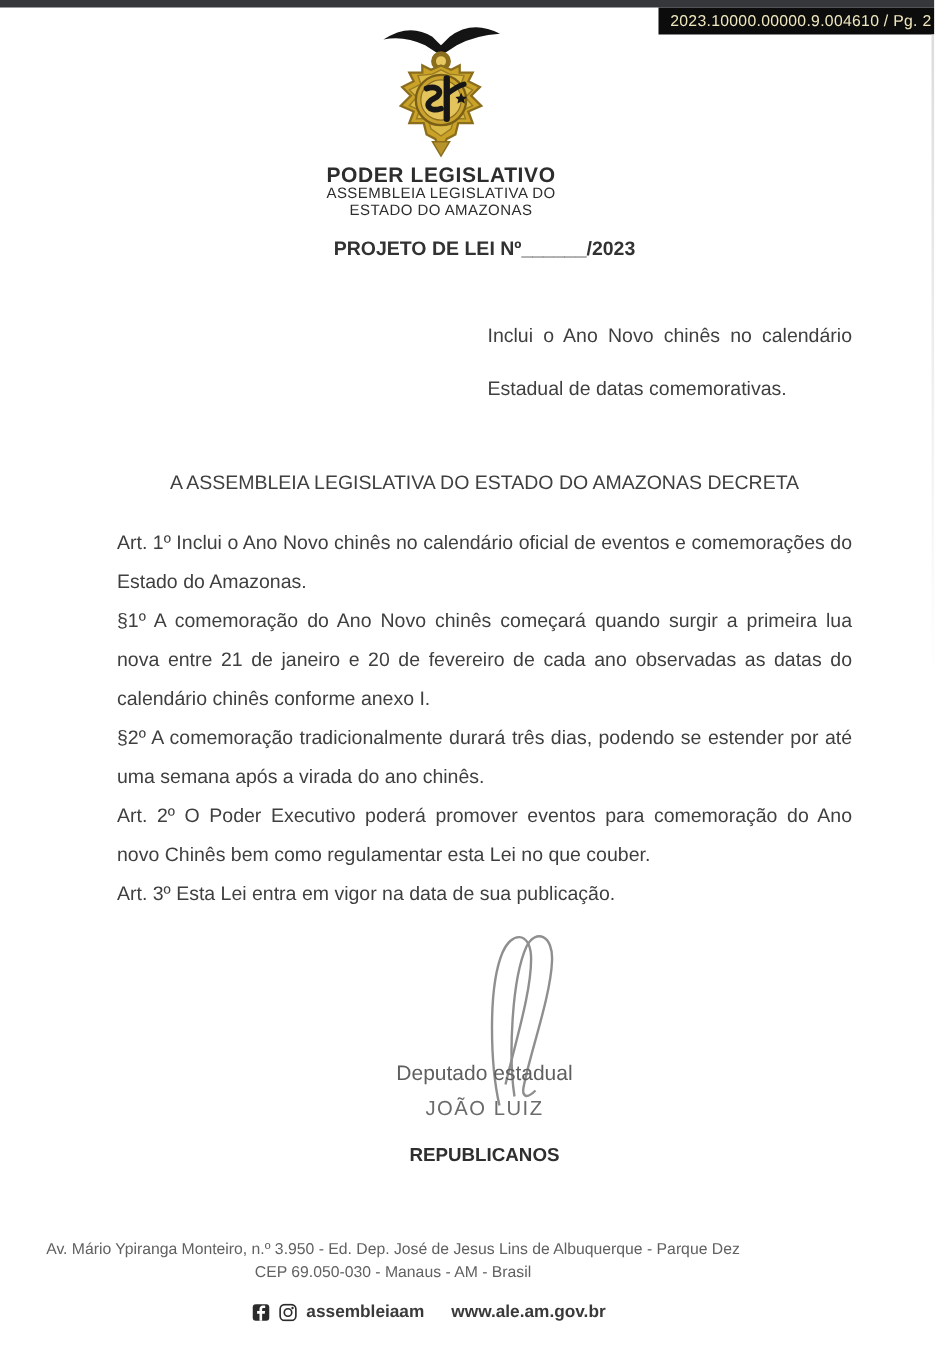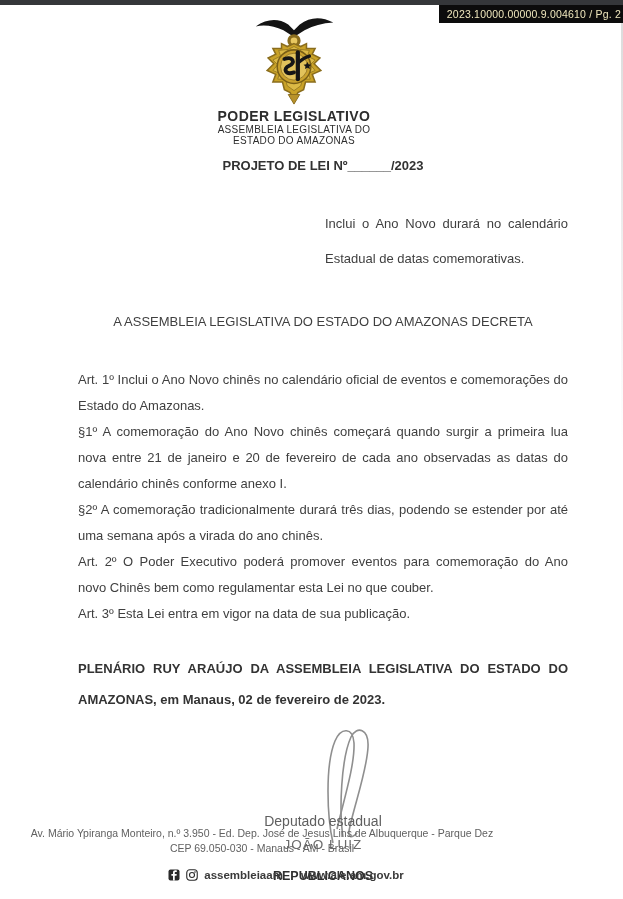--- a/index.html
+++ b/index.html
@@ -82,21 +82,21 @@
     font-size: 13px;
     line-height: 35px;
     color: #3f3f3f;
   }
   .decreta {
     margin-top: 38px;
     text-align: center;
     font-size: 13px;
     color: #3f3f3f;
   }
-  .body-text { margin-top: 38px; }
+  .body-text { margin-top: 20px; }
   .body-text p {
     text-align: justify;
     font-size: 13px;
     line-height: 26px;
     color: #3f3f3f;
   }
   .closing {
     margin-top: 26px;
     text-align: justify;
     font-weight: bold;
@@ -193,33 +193,32 @@
       <path d="M44 86 L50 96 L56 86 Z" fill="#b8922a" stroke="#8a6d1d" stroke-width="1"></path>
     </svg>
     <div class="org-bold">PODER LEGISLATIVO</div>
     <div class="org-sub">ASSEMBLEIA LEGISLATIVA DO</div>
     <div class="org-sub">ESTADO DO AMAZONAS</div>
   </div>
 
   <div class="column">
     <div class="title-1">PROJETO DE LEI Nº______/2023</div>
 
-    <div class="ementa">Inclui o Ano Novo durará no calendário Estadual de datas comemorativas.</div>
+    <div class="ementa">Inclui o Ano Novo chinês no calendário Estadual de datas comemorativas.</div>
 
     <div class="decreta">A ASSEMBLEIA LEGISLATIVA DO ESTADO DO AMAZONAS DECRETA</div>
 
     <div class="body-text">
       <p>Art. 1º Inclui o Ano Novo chinês no calendário oficial de eventos e comemorações do Estado do Amazonas.</p>
       <p>§1º A comemoração do Ano Novo chinês começará quando surgir a primeira lua nova entre 21 de janeiro e 20 de fevereiro de cada ano observadas as datas do calendário chinês conforme anexo I.</p>
       <p>§2º A comemoração tradicionalmente durará três dias, podendo se estender por até uma semana após a virada do ano chinês.</p>
       <p>Art. 2º O Poder Executivo poderá promover eventos para comemoração do Ano novo Chinês bem como regulamentar esta Lei no que couber.</p>
       <p>Art. 3º Esta Lei entra em vigor na data de sua publicação.</p>
     </div>
 
-    <div class="closing">PLENÁRIO RUY ARAÚJO DA ASSEMBLEIA LEGISLATIVA DO ESTADO DO AMAZONAS, em Manaus, 02 de fevereiro de 2023.</div>
 
     <div class="sig-block">
       <svg class="sig-scribble" width="70" height="120" viewBox="0 0 70 120">
         <path d="M20 118 C14 92 12 40 22 16 C28 2 40 2 41 18 C42 40 30 78 24 104" fill="none" stroke="#8f8f8f" stroke-width="1.6"></path>
         <path d="M30 112 C26 86 28 34 38 12 C44 0 56 4 55 22 C54 46 40 84 36 106 C35 112 38 114 44 108" fill="none" stroke="#8f8f8f" stroke-width="1.6"></path>
       </svg>
       <div class="sig-name">JOÃO LUIZ</div>
       <div class="sig-role">Deputado estadual</div>
     </div>
 

